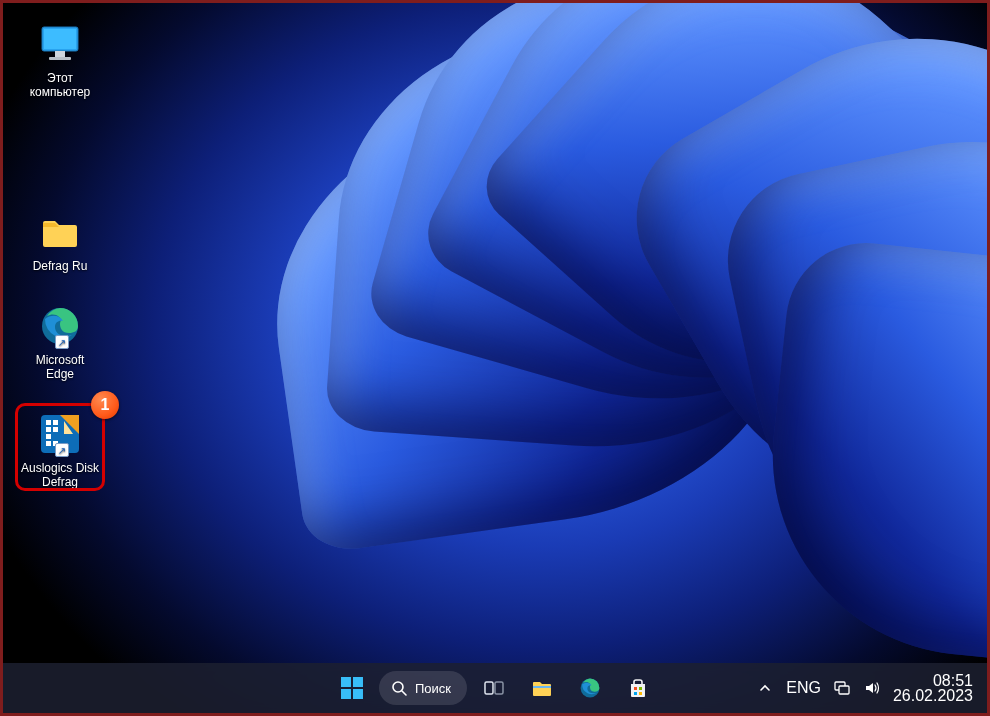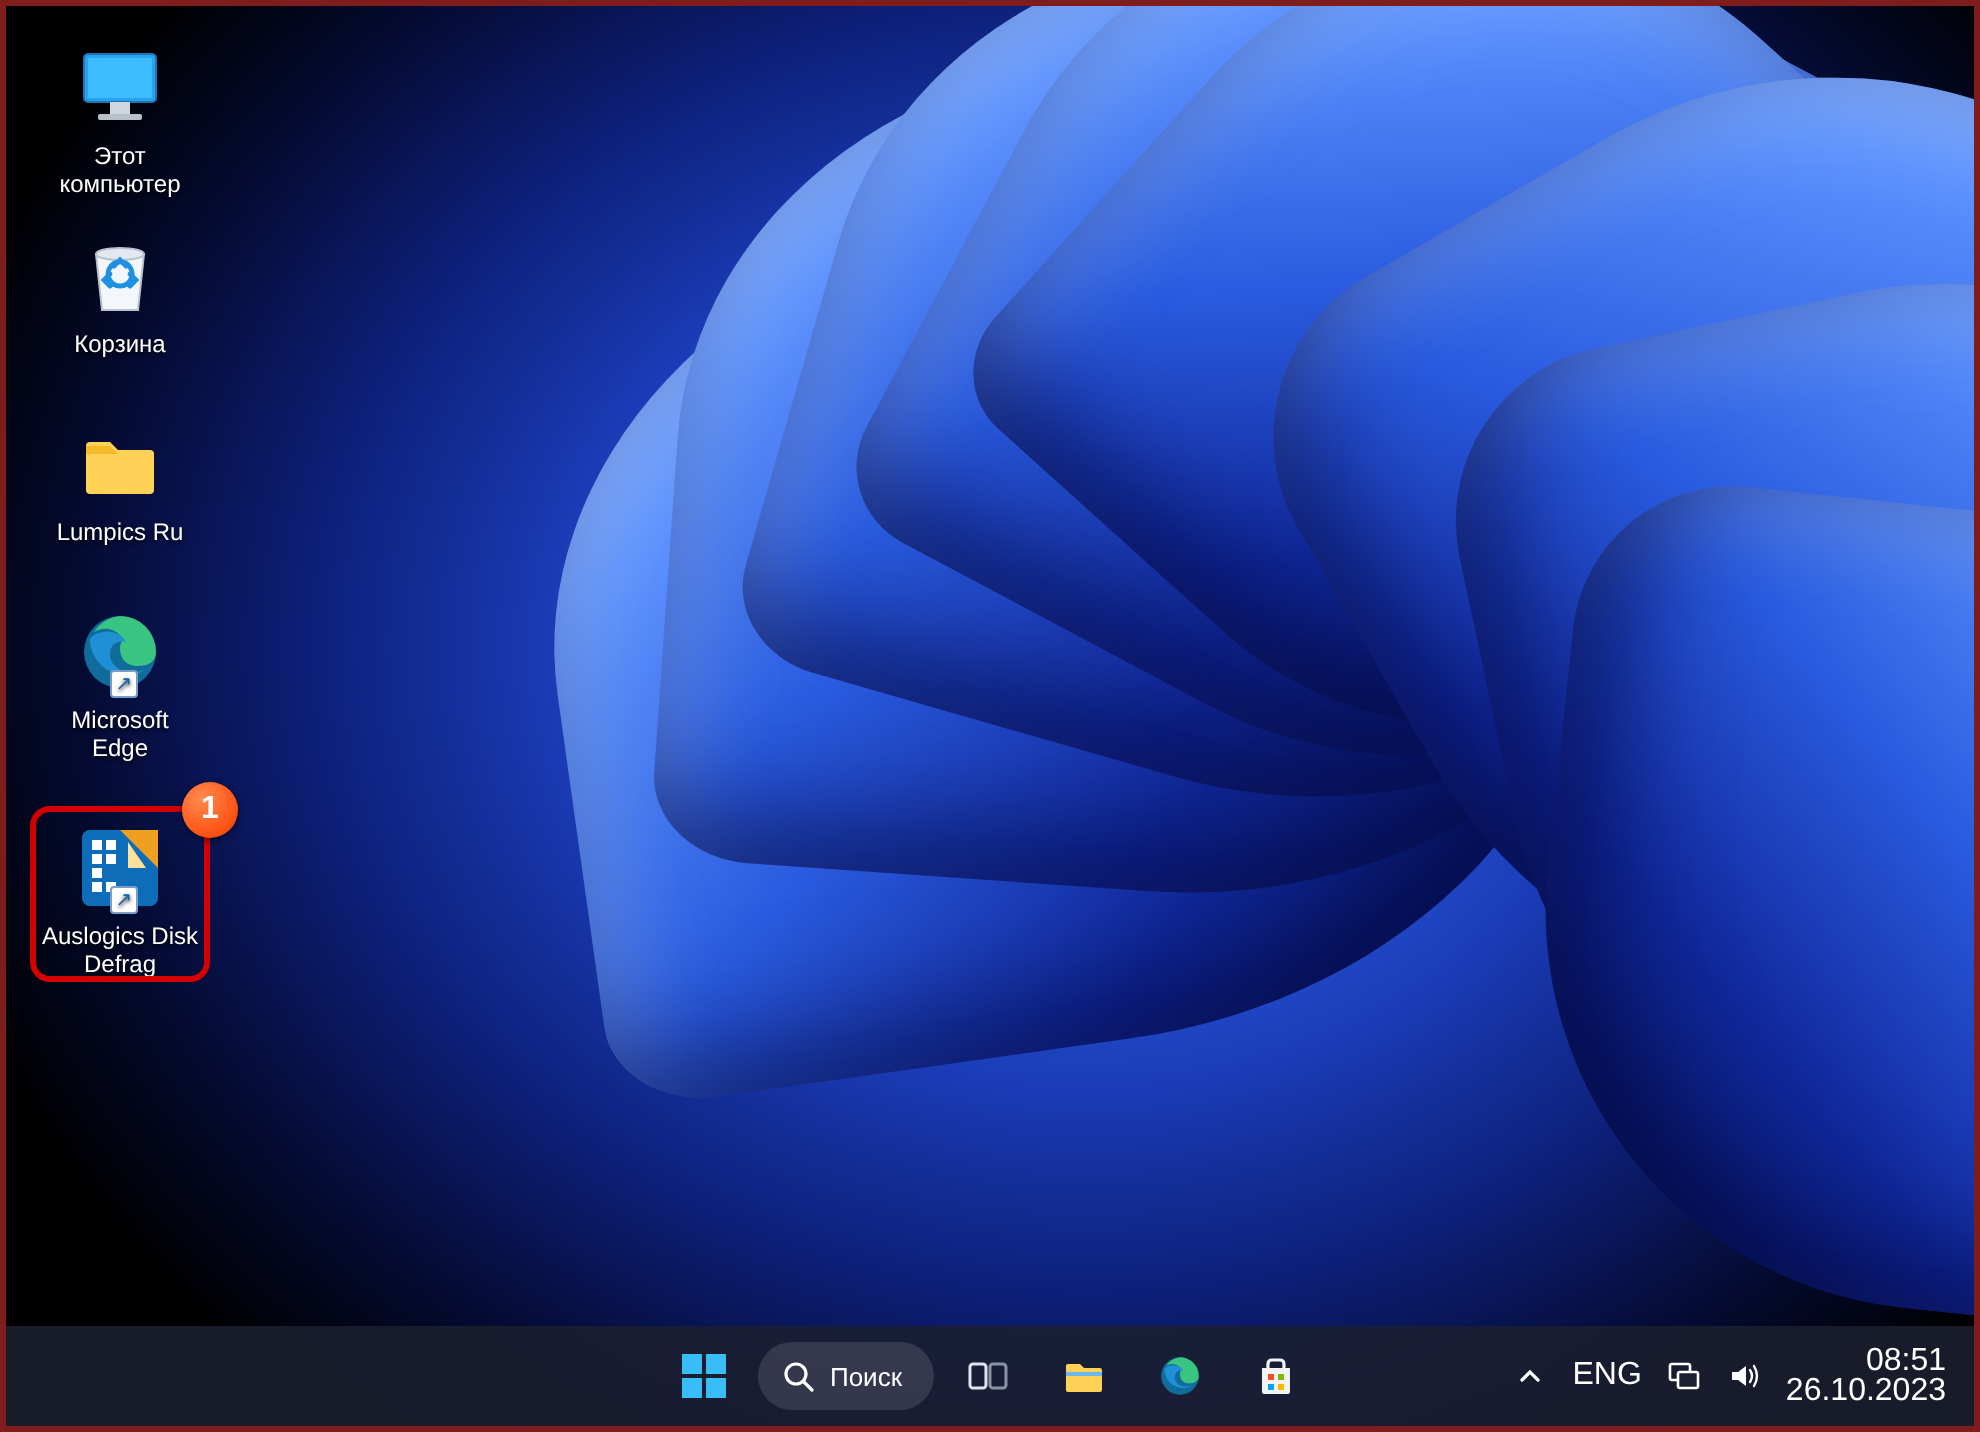--- a/index.html
+++ b/index.html
@@ -167,39 +167,29 @@
         <svg width="46" height="46" viewBox="0 0 46 46">
           <rect x="5" y="6" width="36" height="24" rx="2" fill="#29a3ef" stroke="#1a74b5"></rect>
           <rect x="7" y="8" width="32" height="20" fill="#3dbcff"></rect>
           <rect x="18" y="30" width="10" height="6" fill="#cfd6dd"></rect>
           <rect x="12" y="36" width="22" height="3" rx="1" fill="#b8c0c8"></rect>
         </svg>
       </div>
       <div class="label">Этот<br>компьютер</div>
     </div>
 
-    <div class="icon" style="left:16px; top:112px;">
-      <div class="glyph">
-        <svg width="46" height="46" viewBox="0 0 46 46">
-          <path d="M11 12 L35 12 L32 40 L14 40 Z" fill="#f3f6fa" stroke="#b8c3cf"></path>
-          <ellipse cx="23" cy="12" rx="12" ry="3" fill="#e3e9f0" stroke="#b8c3cf"></ellipse>
-          <path d="M23 16 a6 6 0 1 0 0.1 0 M20 18 l3 -3 l3 3 M18 28 l-3 -3 l3 -3 M28 28 l3 -3 l-3 -3" stroke="#1f8fe0" stroke-width="2.4" fill="none" stroke-linecap="round"></path>
-        </svg>
-      </div>
-      <div class="label">Корзина</div>
-    </div>
 
     <div class="icon" style="left:16px; top:206px;">
       <div class="glyph">
         <svg width="46" height="46" viewBox="0 0 46 46">
           <path d="M6 14 L6 36 Q6 38 8 38 L38 38 Q40 38 40 36 L40 18 Q40 16 38 16 L22 16 L18 12 L8 12 Q6 12 6 14 Z" fill="#ffd256"></path>
           <path d="M6 14 L18 14 L22 18 L6 18 Z" fill="#f5b92c"></path>
         </svg>
       </div>
-      <div class="label">Lumpics Ru</div>
+      <div class="label">Defrag Ru</div>
     </div>
 
     <div class="icon" style="left:16px; top:300px;">
       <div class="glyph" style="position:relative;">
         <svg width="46" height="46" viewBox="0 0 46 46">
           <circle cx="23" cy="23" r="18" fill="#106c9a"></circle>
           <path d="M23 5 a18 18 0 0 1 18 18 c0 5 -4 7 -9 7 c-7 0 -9 -5 -9 -9 c0 -3 2 -6 6 -6 c3 0 5 2 5 4 l-9 0 c-1 -6 -8 -10 -15 -6 A18 18 0 0 1 23 5 Z" fill="#39c481"></path>
           <path d="M8 16 c6 -5 15 -4 18 2 c-4 -1 -8 1 -8 6 c0 5 4 9 11 9 c4 0 7 -1 9 -3 a18 18 0 0 1 -30 -14 Z" fill="#1f8fd6"></path>
         </svg>
         <div class="shortcut-arrow">↗</div>
@@ -293,19 +283,19 @@
           </svg>
         </div>
         <div class="tray-ico">
           <svg width="18" height="18" viewBox="0 0 18 18">
             <path d="M3 7 L6 7 L10 4 L10 14 L6 11 L3 11 Z" fill="#fff"></path>
             <path d="M12 6 Q14 9 12 12 M14 4 Q17 9 14 14" stroke="#fff" stroke-width="1.2" fill="none" stroke-linecap="round"></path>
           </svg>
         </div>
         <div id="clock">
           <div>08:51</div>
-          <div>26.10.2023</div>
+          <div>26.02.2023</div>
         </div>
       </div>
     </div>
 
   </div>
 </div>
 
 </body></html>

